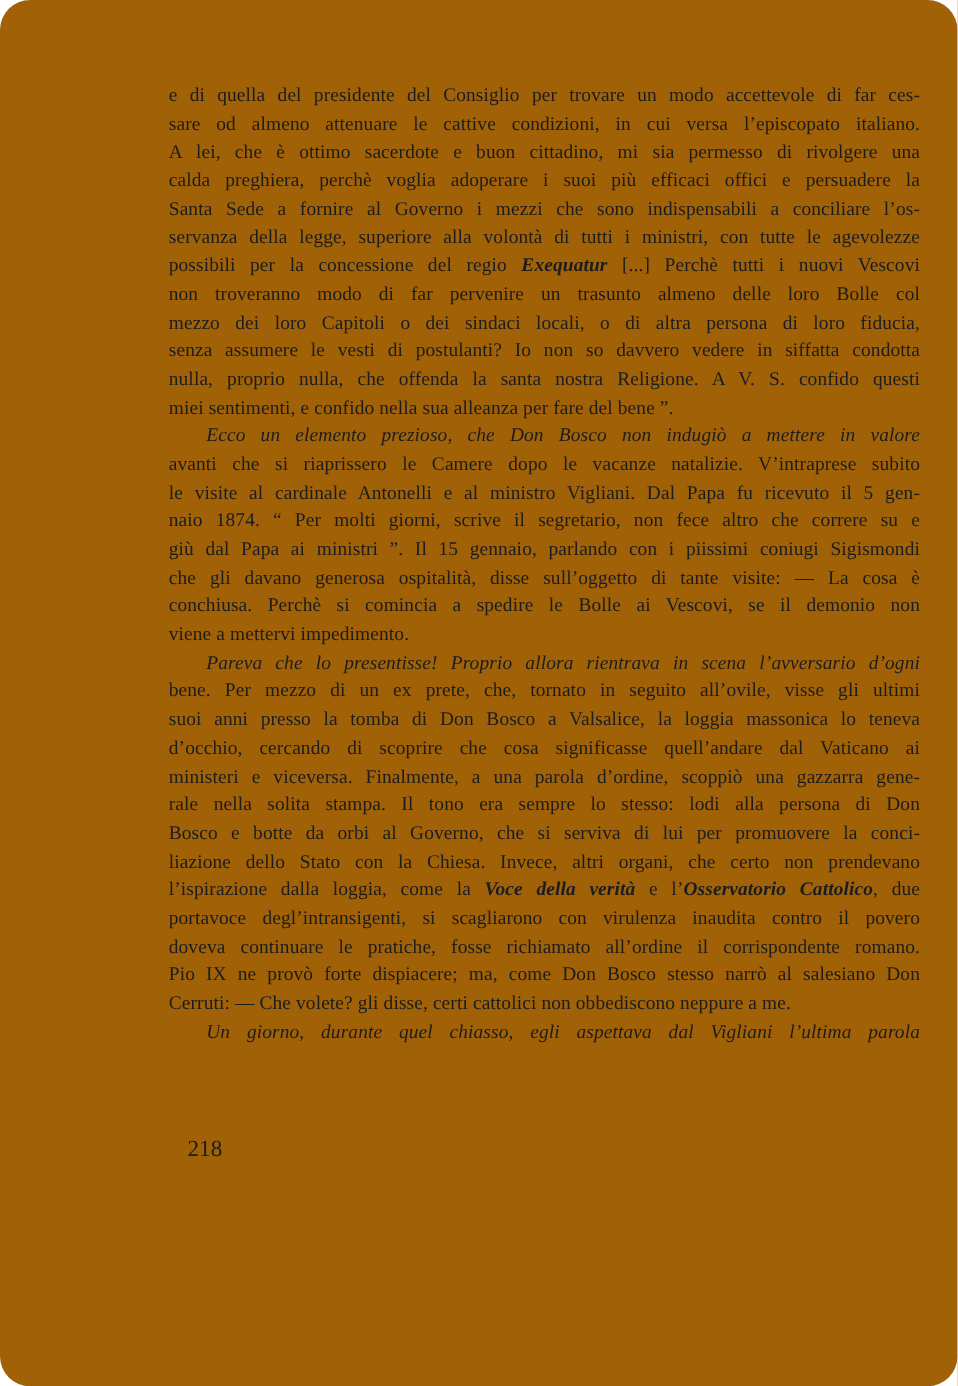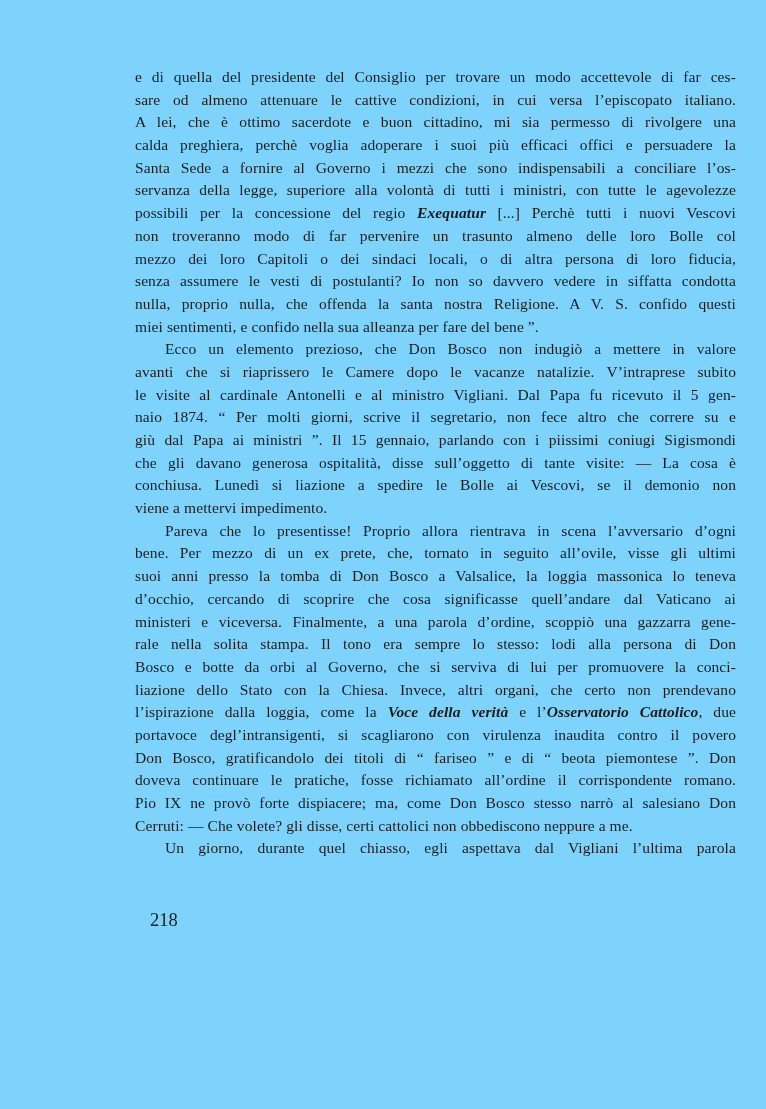--- a/index.html
+++ b/index.html
@@ -4,24 +4,25 @@
 <style>
   html, body {
     margin: 0;
     padding: 0;
     background: #ffffff;
   }
   .page {
     position: relative;
     width: 766px;
     height: 1109px;
-    background: #7dd3fc;
+    background: #a16207;
     font-family: "Liberation Serif", "DejaVu Serif", serif;
     color: #1c1c1c;
     overflow: hidden;
+    border-radius: 24px;
   }
   .text-block {
     position: absolute;
     left: 135px;
     top: 66px;
     width: 601px;
   }
   .line {
     font-size: 15.5px;
     line-height: 22.7px;
@@ -29,20 +30,21 @@
     text-align: justify;
     text-align-last: justify;
     white-space: nowrap;
     letter-spacing: 0.1px;
   }
   .line.end {
     text-align-last: left;
   }
   .line.indent {
     text-indent: 30px;
+    font-style: italic;
   }
   .it {
     font-style: italic;
     font-weight: bold;
   }
   .page-number {
     position: absolute;
     left: 150px;
     top: 908px;
     font-size: 18.5px;
@@ -65,32 +67,31 @@
       <div class="line"><span>mezzo dei loro Capitoli o dei sindaci locali, o di altra persona di loro fiducia,</span></div>
       <div class="line"><span>senza assumere le vesti di postulanti? Io non so davvero vedere in siffatta condotta</span></div>
       <div class="line"><span>nulla, proprio nulla, che offenda la santa nostra Religione. A V. S. confido questi</span></div>
       <div class="line end"><span>miei sentimenti, e confido nella sua alleanza per fare del bene ”.</span></div>
       <div class="line indent"><span>Ecco un elemento prezioso, che Don Bosco non indugiò a mettere in valore</span></div>
       <div class="line"><span>avanti che si riaprissero le Camere dopo le vacanze natalizie. V’intraprese subito</span></div>
       <div class="line"><span>le visite al cardinale Antonelli e al ministro Vigliani. Dal Papa fu ricevuto il 5 gen-</span></div>
       <div class="line"><span>naio 1874. “ Per molti giorni, scrive il segretario, non fece altro che correre su e</span></div>
       <div class="line"><span>giù dal Papa ai ministri ”. Il 15 gennaio, parlando con i piissimi coniugi Sigismondi</span></div>
       <div class="line"><span>che gli davano generosa ospitalità, disse sull’oggetto di tante visite: — La cosa è</span></div>
-      <div class="line"><span>conchiusa. Lunedì si liazione a spedire le Bolle ai Vescovi, se il demonio non</span></div>
+      <div class="line"><span>conchiusa. Perchè si comincia a spedire le Bolle ai Vescovi, se il demonio non</span></div>
       <div class="line end"><span>viene a mettervi impedimento.</span></div>
       <div class="line indent"><span>Pareva che lo presentisse! Proprio allora rientrava in scena l’avversario d’ogni</span></div>
       <div class="line"><span>bene. Per mezzo di un ex prete, che, tornato in seguito all’ovile, visse gli ultimi</span></div>
       <div class="line"><span>suoi anni presso la tomba di Don Bosco a Valsalice, la loggia massonica lo teneva</span></div>
       <div class="line"><span>d’occhio, cercando di scoprire che cosa significasse quell’andare dal Vaticano ai</span></div>
       <div class="line"><span>ministeri e viceversa. Finalmente, a una parola d’ordine, scoppiò una gazzarra gene-</span></div>
       <div class="line"><span>rale nella solita stampa. Il tono era sempre lo stesso: lodi alla persona di Don</span></div>
       <div class="line"><span>Bosco e botte da orbi al Governo, che si serviva di lui per promuovere la conci-</span></div>
       <div class="line"><span>liazione dello Stato con la Chiesa. Invece, altri organi, che certo non prendevano</span></div>
       <div class="line"><span>l’ispirazione dalla loggia, come la </span><span class="it">Voce della verità</span><span> e l’</span><span class="it">Osservatorio Cattolico</span><span>, due</span></div>
       <div class="line"><span>portavoce degl’intransigenti, si scagliarono con virulenza inaudita contro il povero</span></div>
-      <div class="line"><span>Don Bosco, gratificandolo dei titoli di “ fariseo ” e di “ beota piemontese ”. Don</span></div>
       <div class="line"><span>doveva continuare le pratiche, fosse richiamato all’ordine il corrispondente romano.</span></div>
       <div class="line"><span>Pio IX ne provò forte dispiacere; ma, come Don Bosco stesso narrò al salesiano Don</span></div>
       <div class="line end"><span>Cerruti: — Che volete? gli disse, certi cattolici non obbediscono neppure a me.</span></div>
       <div class="line indent"><span>Un giorno, durante quel chiasso, egli aspettava dal Vigliani l’ultima parola</span></div>
     </div>
   <div class="page-number">218</div>
 </div>
 
 </body></html>

